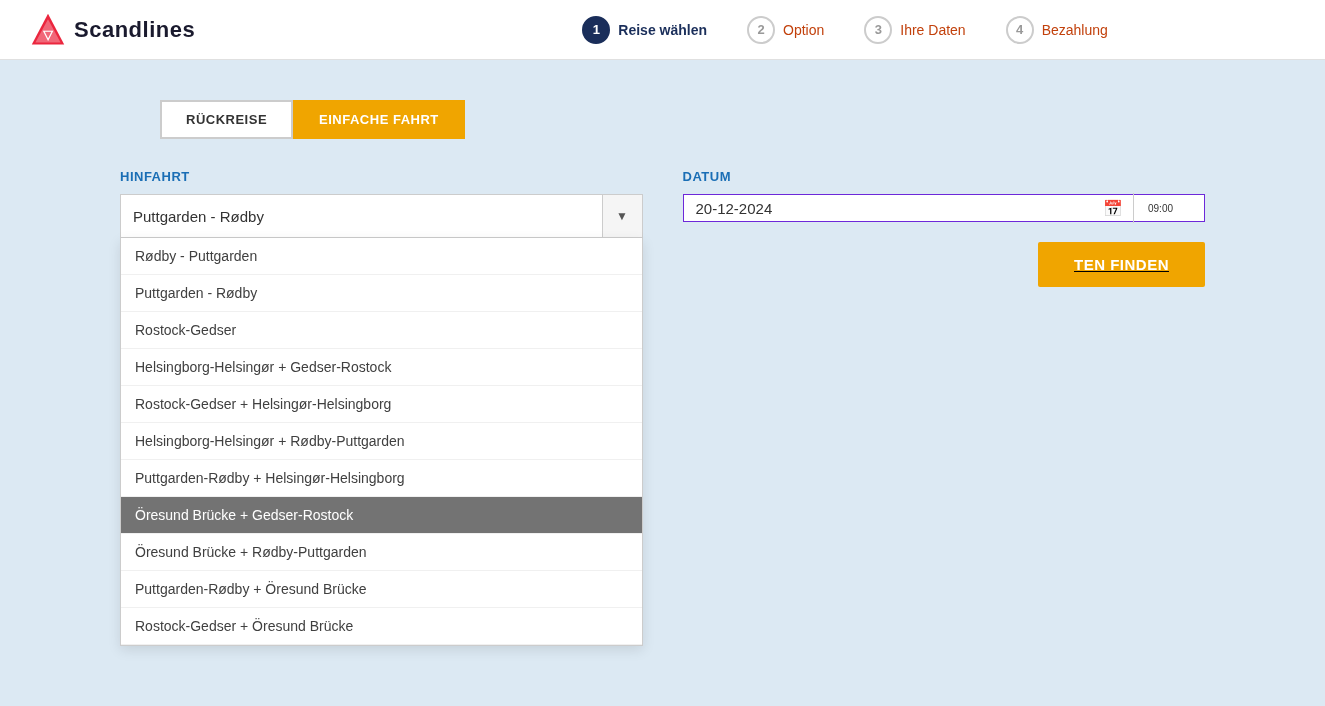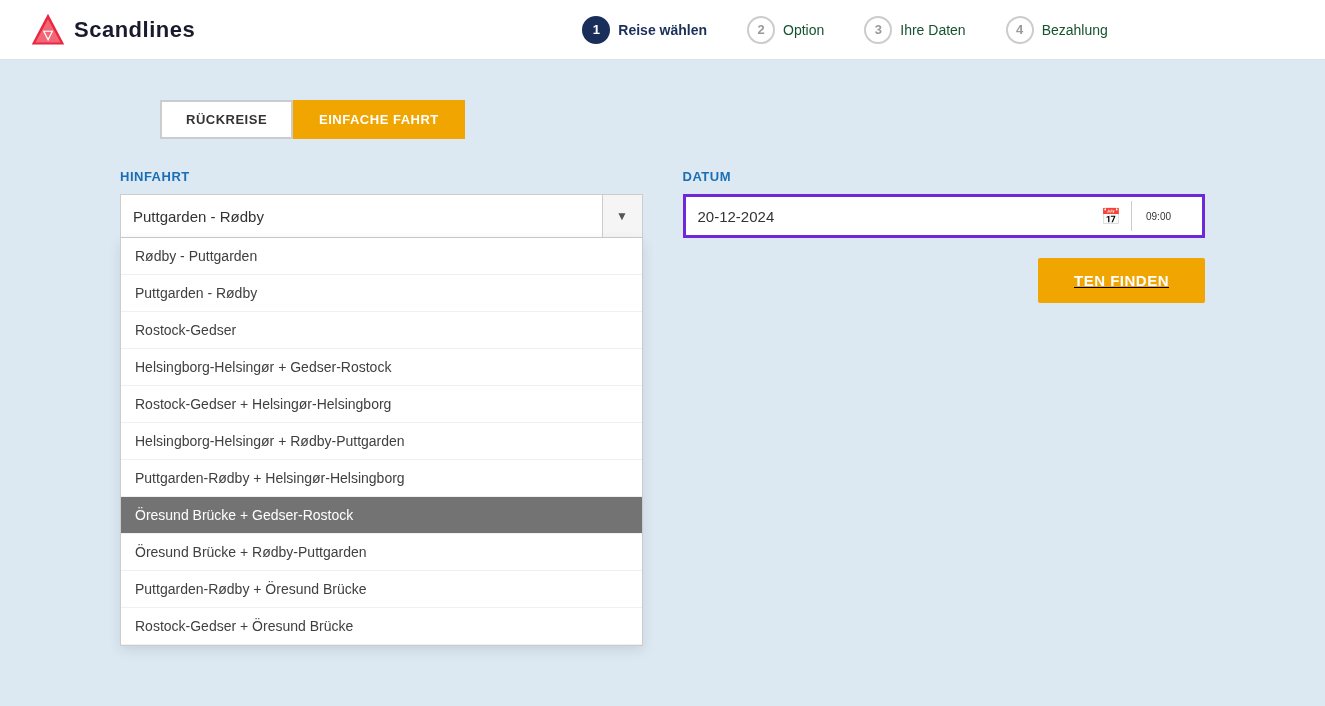--- a/index.html
+++ b/index.html
@@ -60,21 +60,21 @@
       font-weight: bold;
       color: #999;
     }
     .step-circle.active {
       background: #1a2e5a;
       border-color: #1a2e5a;
       color: #fff;
     }
     .step-label {
       font-size: 14px;
-      color: #14532d;
+      color: #c2410c;
     }
     .step-label.active {
       color: #1a2e5a;
       font-weight: bold;
     }
 
     
     .main {
       padding: 40px 120px;
     }
@@ -152,23 +152,23 @@
       border-left: 1px solid #ccc;
       cursor: pointer;
       font-size: 12px;
       color: #555;
     }
 
     
     .date-row {
       display: flex;
       align-items: center;
-      border: 3px solid #6d28d9;
-      background: #fff;
-      height: 44px;
+      border: 1px solid #6d28d9;
+      background: #fff;
+      height: 28px;
     }
     .date-input {
       flex: 1;
       padding: 0 12px;
       font-size: 15px;
       color: #333;
       border: none;
       outline: none;
     }
     .date-divider {

